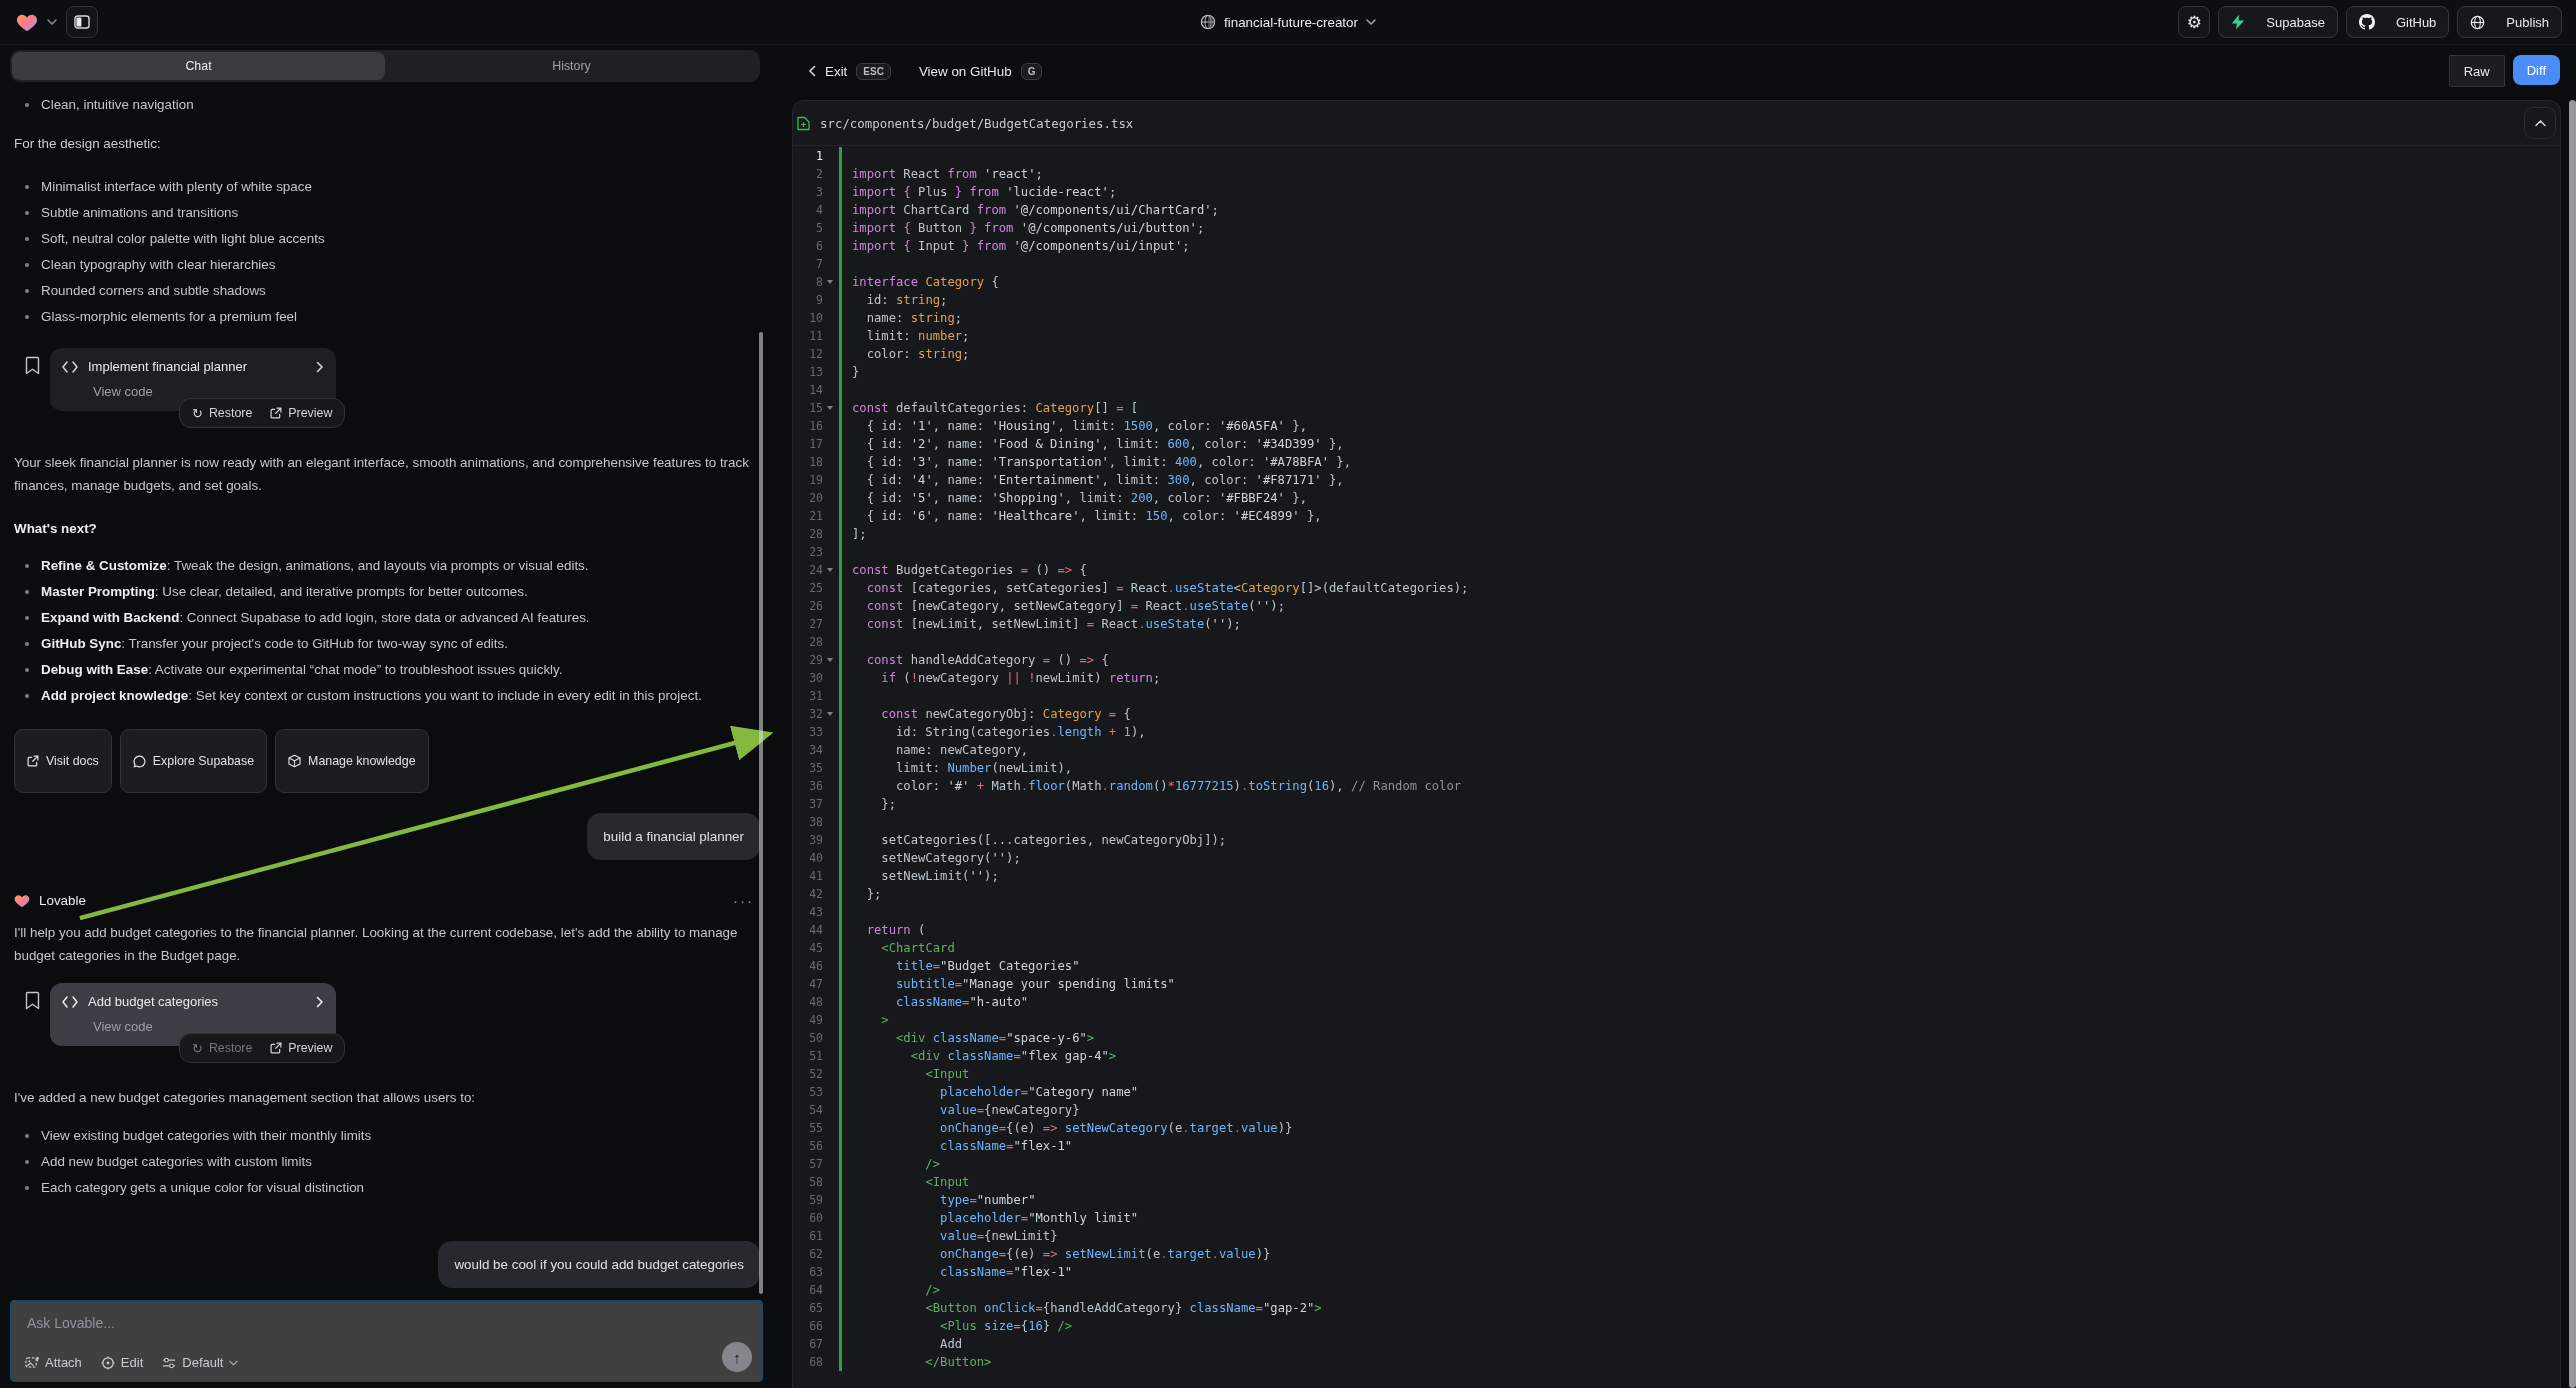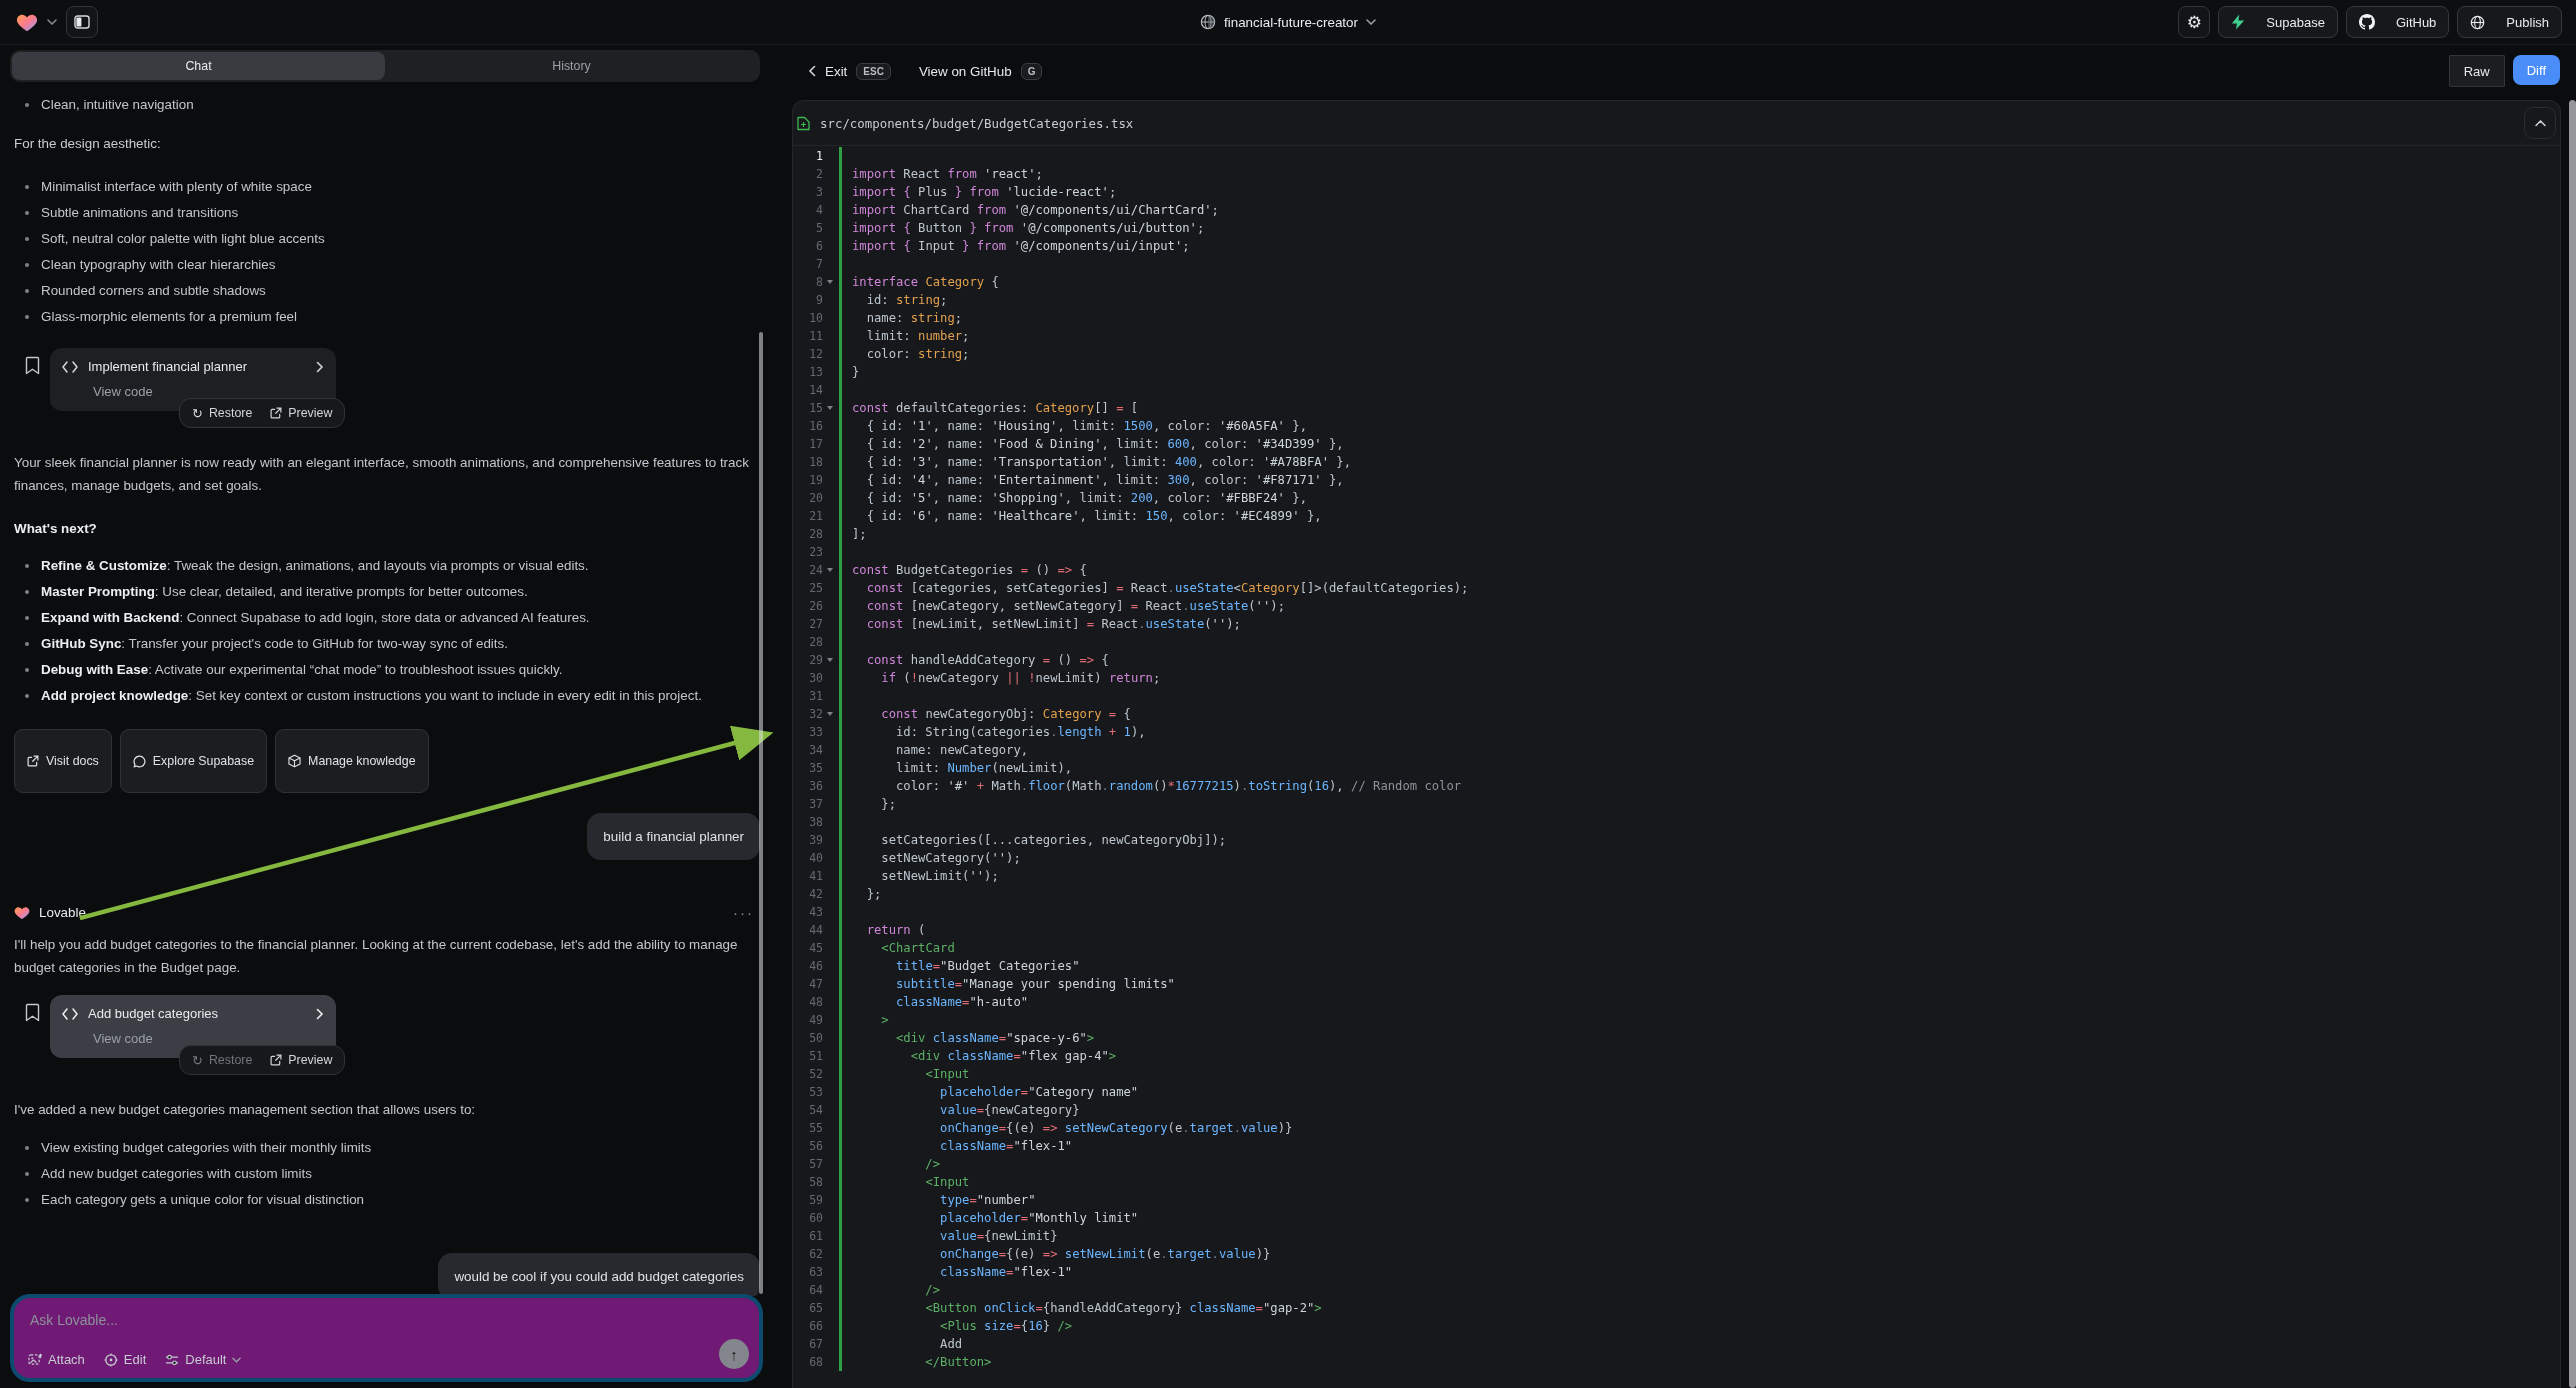--- a/index.html
+++ b/index.html
@@ -27,21 +27,21 @@
   .chat-scroll{position:absolute;top:40px;bottom:92px;left:0;right:0;padding:8px 14px 0;overflow:hidden;
                font-size:13.4px;color:#c2c7cd}
   .bullets{list-style:none;margin:0;padding:0}
   .bullets li{position:relative;padding-left:27px;line-height:26px}
   .bullets li::before{content:"";position:absolute;left:11px;top:11px;width:4px;height:4px;border-radius:50%;
                       background:#7c828a}
   .bullets li b{color:#eceef1;font-weight:700}
   .para{line-height:23px;margin:0;color:#c2c7cd}
   .h-reg{margin:16px 0 0;line-height:20px;color:#c8cdd3}
   .h-bold{margin:22px 0 0;line-height:20px;color:#eceef1;font-weight:700}
-  .mt14{margin-top:14px}.mt16{margin-top:16px}.mt18{margin-top:18px}.mt20{margin-top:20px}.mt32{margin-top:44px}.mt40{margin-top:40px}.mt12{margin-top:12px}
+  .mt14{margin-top:14px}.mt16{margin-top:16px}.mt18{margin-top:18px}.mt20{margin-top:20px}.mt32{margin-top:32px}.mt40{margin-top:40px}.mt12{margin-top:12px}
   
   .card-row{display:flex;align-items:flex-start;position:relative}
   .bookmark{margin:8px 10px 0 11px;flex:none}
   .vcard{width:286px;border-radius:12px;background:#1d1f23;padding:11px 12px 12px;box-sizing:border-box}
   .vcard.hl{background:#3b3e44}
   .vcard-title{display:flex;align-items:center;gap:10px;font-size:13px;color:#e8eaed;cursor:pointer}
   .vcard-title .chev{margin-left:auto}
   .view-code{margin:10px 0 0 31px;font-size:13px;color:#9aa0a6;cursor:pointer}
   .pill{position:absolute;left:165px;bottom:-17px;background:#17181b;border:1px solid #313338;
         border-radius:12px;padding:7px 12px;display:flex;gap:18px;align-items:center;font-size:12.4px;
@@ -53,22 +53,22 @@
           padding:14px 16px;color:#dfe2e6;font-size:13.4px;line-height:19px}
   .lov{display:flex;align-items:center;gap:9px;color:#e8eaed;font-size:13.4px}
   .lov .dots{margin-left:auto;color:#8e939a;font-size:15px;letter-spacing:2px;padding-right:6px;cursor:pointer}
   .abtn-row{display:flex;gap:8px}
   .abtn{display:inline-flex;align-items:center;gap:7px;height:30px;padding:16px 12px;background:#1b1d20;
         border:1px solid #303237;border-radius:9px;font-size:12.4px;color:#dfe2e6;cursor:pointer}
   .chat-thumb{position:absolute;right:11px;top:288px;height:962px;width:4px;background:rgba(223,225,228,.55);
               border-radius:2px;z-index:7}
   .arrow-svg{position:absolute;left:0;top:0;width:774px;height:1344px;z-index:6;pointer-events:none}
   
-  .composer{position:absolute;left:10px;right:11px;bottom:6px;height:80px;background:#701a75;
-            border:4px solid #0c4a6e;border-radius:20px;z-index:8}
+  .composer{position:absolute;left:10px;right:11px;bottom:6px;height:80px;background:#404040;
+            border:1px solid #0c4a6e;border-radius:4px;z-index:8}
   .placeholder{position:absolute;top:14px;left:16px;color:#8d929a;font-size:14px}
   .comp-row{position:absolute;left:14px;bottom:11px;display:flex;gap:19px;align-items:center;font-size:13px;
             color:#c6cbd1}
   .comp-item{display:inline-flex;align-items:center;gap:6px;cursor:pointer}
   .send{position:absolute;right:10px;bottom:9px;width:30px;height:30px;border-radius:50%;background:#83878d;
         color:#17181a;display:flex;align-items:center;justify-content:center;font-size:15px;cursor:pointer}
   
   .code-panel{position:absolute;top:44px;left:774px;right:0;bottom:0;background:#0b0c0e}
   .cp-head{height:54px;display:flex;align-items:center;padding:0 16px 0 34px}
   .grp{display:flex;align-items:center;gap:9px;color:#e6e9ec;font-size:13.4px;cursor:pointer}

